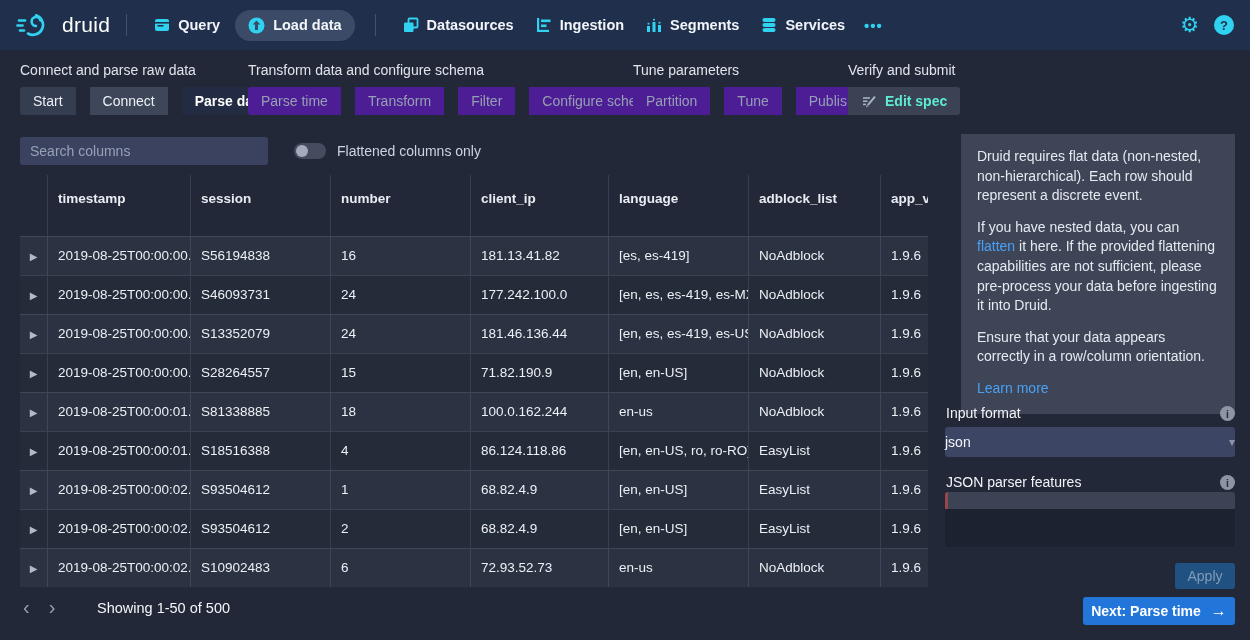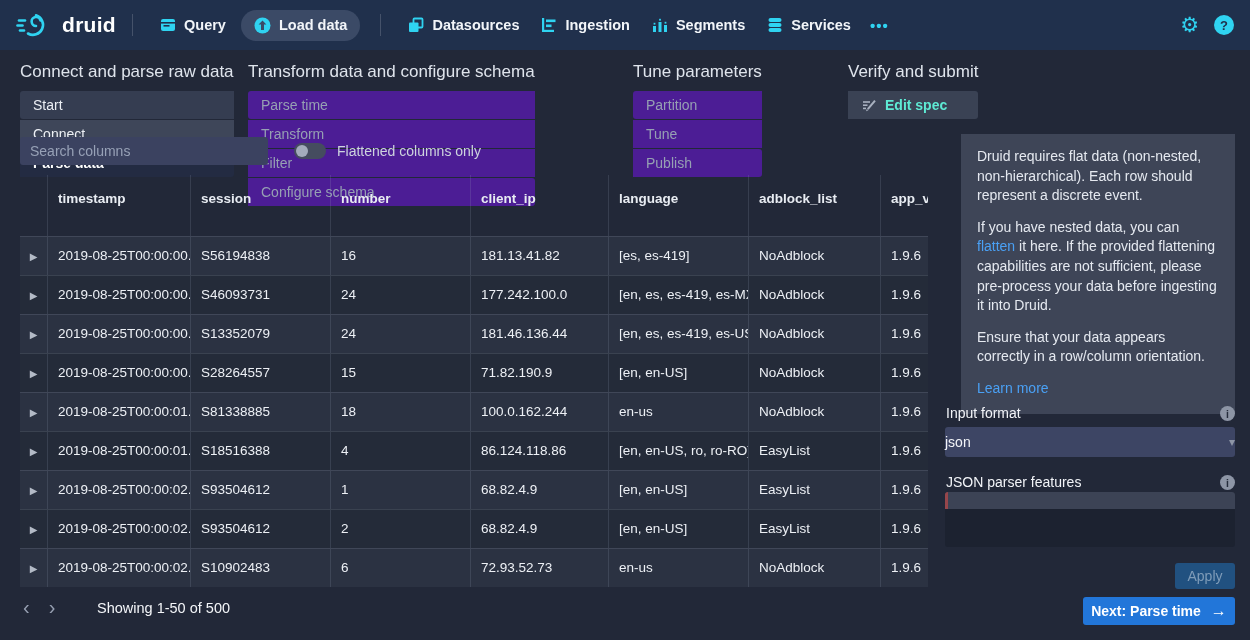--- a/index.html
+++ b/index.html
@@ -4,37 +4,37 @@
 <style>
   html,body{margin:0;padding:0;width:1250px;height:640px;overflow:hidden;
     background:#222838;font-family:"Liberation Sans","DejaVu Sans",sans-serif;
     -webkit-font-smoothing:antialiased;}
   .app{position:relative;width:1250px;height:640px;}
 
   
   .topnav{position:absolute;top:0;left:0;right:0;height:50px;background:#20304c;
     display:flex;align-items:center;padding:0 16px;box-sizing:border-box;}
   .brand{display:flex;align-items:center;gap:9px;cursor:pointer;}
-  .brand-text{font-size:21px;color:#ffffff;font-weight:700;letter-spacing:.3px;}
+  .brand-text{font-size:21px;color:#ffffff;font-weight:400;letter-spacing:.3px;}
   .nav-divider{width:1px;height:22px;background:rgba(255,255,255,.17);margin:0 16px;}
   .nav-item{display:flex;align-items:center;gap:8px;color:#f2f5f9;font-size:14.5px;
     font-weight:600;margin:0 11px;cursor:pointer;white-space:nowrap;}
   .nav-item svg{display:block;}
   .nav-item.pill{background:#3b4a66;border-radius:16px;padding:7px 13px;margin:0 4px;}
   .nav-more{color:#2fd3f1;font-size:15px;font-weight:700;letter-spacing:1px;margin:0 8px;cursor:pointer;}
   .nav-right{margin-left:auto;display:flex;align-items:center;gap:15px;}
   .gear{font-family:"DejaVu Sans",sans-serif;font-size:21px;color:#2fd3f1;line-height:1;cursor:pointer;}
   .help{width:20px;height:20px;border-radius:50%;background:#2fd3f1;color:#20304c;
     font-weight:700;font-size:13px;display:flex;align-items:center;justify-content:center;cursor:pointer;}
 
   
   .steps{position:absolute;top:62px;left:0;right:0;height:66px;}
   .step-group{position:absolute;top:0;}
-  .sg-label{font-size:17px;color:#dfe4ec;margin-bottom:9px;}
-  .btn-group{display:flex;gap:1px;flex-direction:column;}
+  .sg-label{font-size:14px;color:#dfe4ec;margin-bottom:9px;}
+  .btn-group{display:flex;gap:14px;}
   .step-btn{height:28px;display:flex;align-items:center;padding:0 13px;background:#353d51;
     color:#eceff4;font-size:14px;cursor:pointer;white-space:nowrap;box-sizing:border-box;}
   .btn-group .step-btn:first-child{border-radius:3px 0 0 3px;}
   .btn-group .step-btn:last-child{border-radius:0 3px 3px 0;}
   .step-btn.alt{background:#3e4659;}
   .step-btn.active{background:#232b42;font-weight:700;color:#ffffff;}
   .step-btn.disabled{color:#96a0b3;background:#4c1d95;}
   .step-btn.single{border-radius:3px;background:#3a4254;font-weight:600;gap:8px;color:#5eead4;}
 
   

